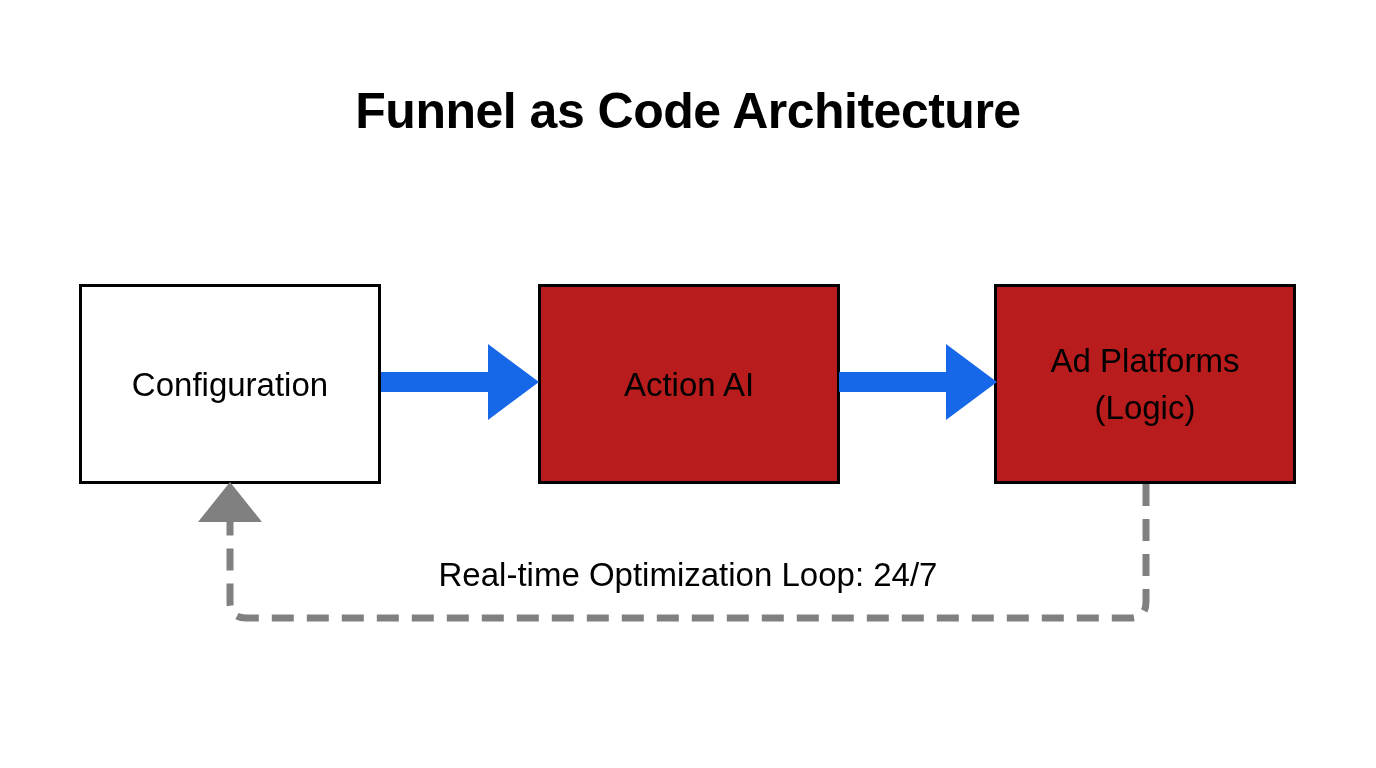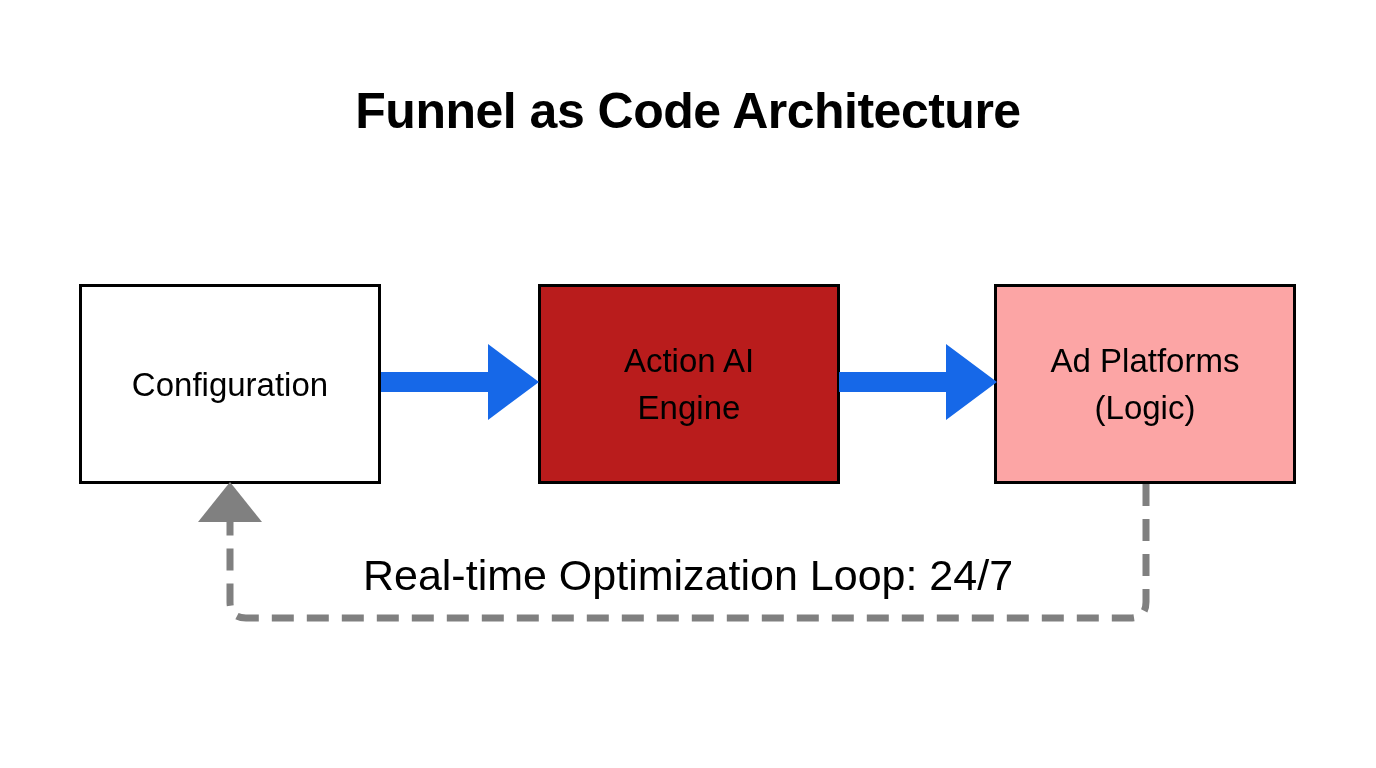--- a/index.html
+++ b/index.html
@@ -73,43 +73,42 @@
     width: 1376px;
     height: 768px;
     pointer-events: none;
   }
   #loop-label {
     position: absolute;
     left: 0;
     top: 552px;
     width: 1376px;
     text-align: center;
-    font-size: 43px;
+    font-size: 33px;
     line-height: 46px;
     color: #000000;
     white-space: nowrap;
   }
 </style>
 </head>
 <body style="background: rgb(255, 255, 255);">
 
 <div id="canvas" style="background: rgb(255, 255, 255);">
 
   <div id="diagram-title">Funnel as Code Architecture</div>
 
   <div class="node-box" id="node-config" style="border-color: rgb(0, 0, 0); background: rgb(255, 255, 255);">
     <div class="node-line">Configuration</div>
   </div>
 
   <div class="node-box" id="node-engine" style="border-color: rgb(0, 0, 0); background: #b91c1c;">
     <div class="node-line">Action AI</div>
-    <div class="node-line">Engine</div>
   </div>
 
-  <div class="node-box" id="node-adplat" style="border-color: rgb(0, 0, 0); background: #fca5a5;">
+  <div class="node-box" id="node-adplat" style="border-color: rgb(0, 0, 0); background: #b91c1c;">
     <div class="node-line">Ad Platforms</div>
     <div class="node-line">(Logic)</div>
   </div>
 
   <svg class="flow-arrow" id="arrow-config-engine" viewBox="0 0 160 96">
     <polygon class="arrow-shape" points="0,38 107,38 107,10 158,48 107,86 107,58 0,58" fill="#1668e8"></polygon>
   </svg>
 
   <svg class="flow-arrow" id="arrow-engine-adplat" viewBox="0 0 160 96">
     <polygon class="arrow-shape" points="0,38 107,38 107,10 158,48 107,86 107,58 0,58" fill="#1668e8"></polygon>

